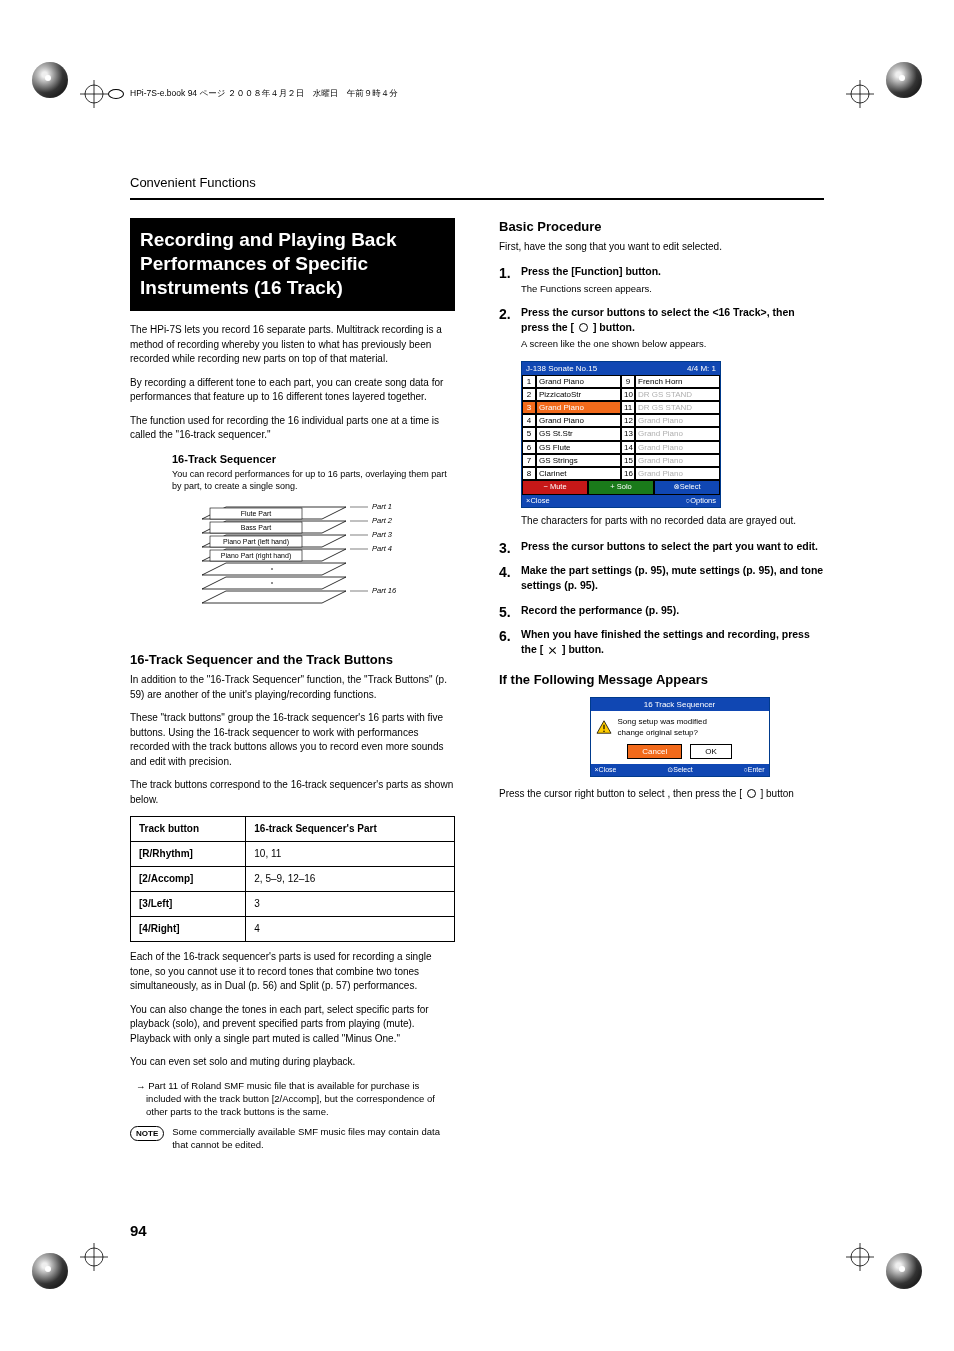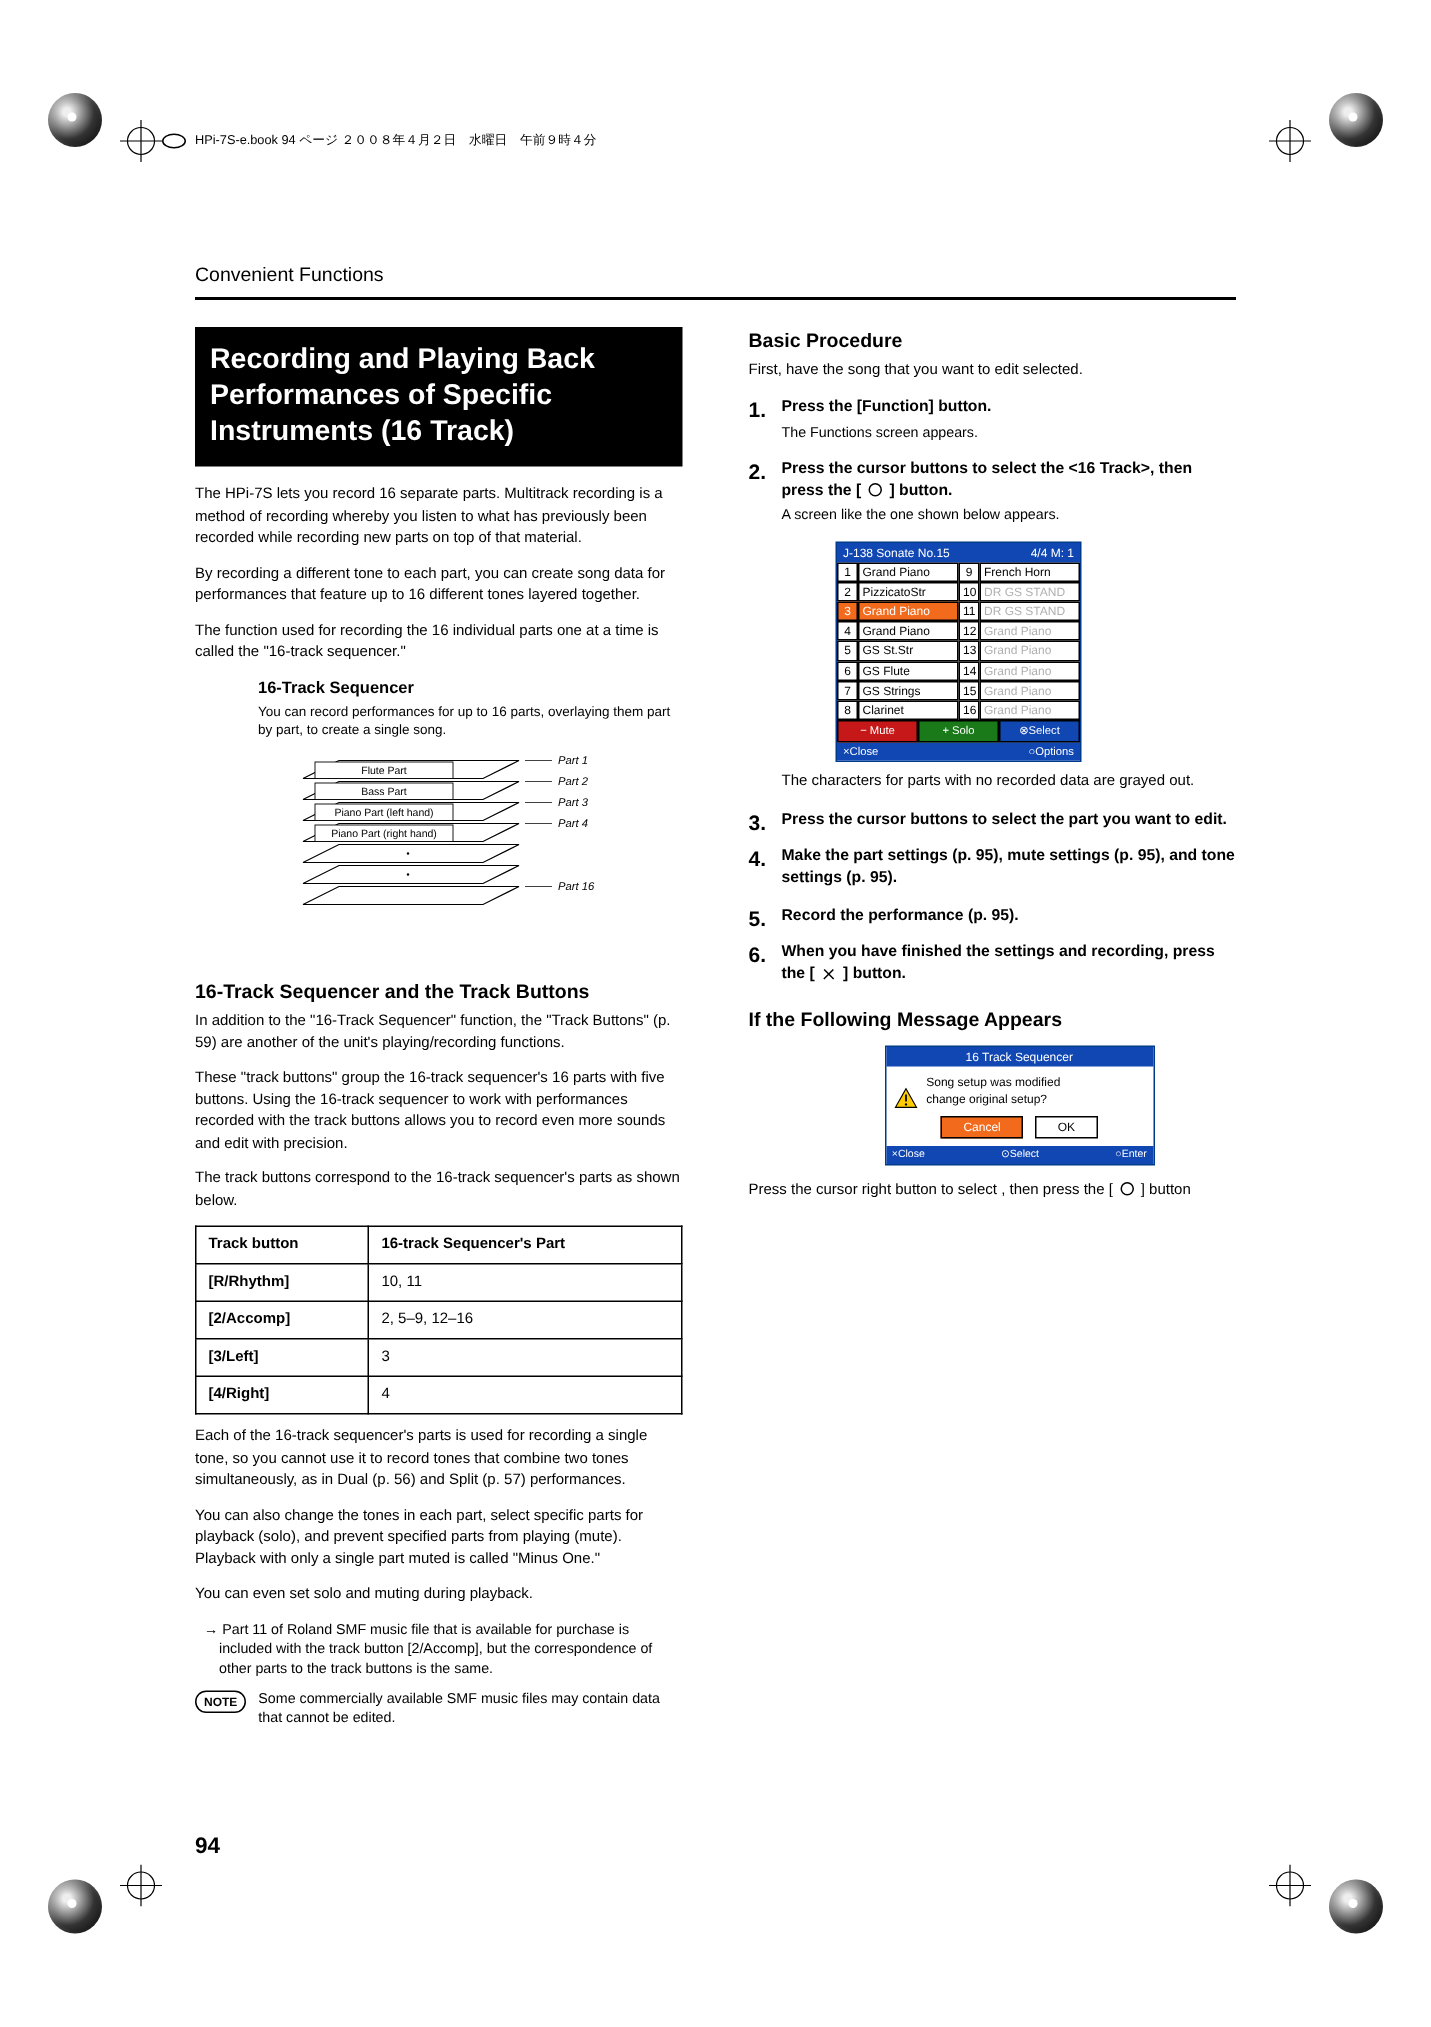--- a/index.html
+++ b/index.html
@@ -94,38 +94,38 @@
   .circle-sym { display: inline-block; width: 9px; height: 9px; border: 1.3px solid #000; border-radius: 50%; vertical-align: -1px; margin: 0 2px; }
   .x-sym { display: inline-block; width: 9px; height: 9px; position: relative; vertical-align: -1px; margin: 0 2px; }
   .x-sym::before, .x-sym::after { content:""; position:absolute; left:0; top:50%; width:100%; height:1.3px; background:#000; }
   .x-sym::before { transform: rotate(45deg); }
   .x-sym::after { transform: rotate(-45deg); }
   .dialog-box { margin: 8px auto 10px; display:block; }
 
   .page-num { position: absolute; bottom: 110px; left: 130px; font-size: 15px; font-weight: 700; }
 
   
-  .seq-screen { width: 164px; border:1.5px solid #003a8c; font-size:8px; background:#fff;margin-left:36px; }
+  .seq-screen { width: 200px; border:1.5px solid #003a8c; font-size:8px; background:#fff; }
   .seq-title { background:#1047b3; color:#fff; padding:1px 4px; display:flex; justify-content:space-between; }
   .seq-grid { display:grid; grid-template-columns: 14px 1fr 14px 1fr; }
   .seq-cell { border:1px solid #000; padding:0 2px; white-space:nowrap; overflow:hidden; }
   .seq-cell.num { text-align:center; }
   .seq-cell.sel { background:#f26a1b; color:#fff; }
   .seq-cell.gray { color:#b0b0b0; }
   .seq-foot1 { display:flex; font-size:7.5px; }
   .seq-foot1 > div { flex:1; border:1px solid #000; text-align:center; padding:1px 0; }
   .seq-foot2 { display:flex; justify-content:space-between; background:#1047b3; color:#fff; padding:1px 4px; font-size:7.5px; }
   .mute { background:#c61818; color:#fff; }
   .solo { background:#1a7a1a; color:#fff; }
   .opts { background:#1047b3; color:#fff; }
 
   
   .dlg { width:180px; border:1.5px solid #003a8c; background:#fff; font-size:8px; }
   .dlg-title { background:#1047b3; color:#fff; text-align:center; padding:1px 0; }
-  .dlg-body { display:flex; gap:6px; padding:5px; align-items:flex-end; }
+  .dlg-body { display:flex; gap:6px; padding:5px; align-items:center; }
   .dlg-body .warn { width:16px; height:14px; }
   .dlg-btns { display:flex; gap:8px; justify-content:center; padding:0 0 5px; }
   .dlg-btn { border:1px solid #000; padding:1px 14px; font-size:8px; }
   .dlg-btn.cancel { background:#f26a1b; color:#fff; }
   .dlg-foot { display:flex; justify-content:space-between; background:#1047b3; color:#fff; padding:1px 4px; font-size:7px; }
 
   
   .tracks-svg { width: 260px; height: 130px; }
 </style>
 </head>

